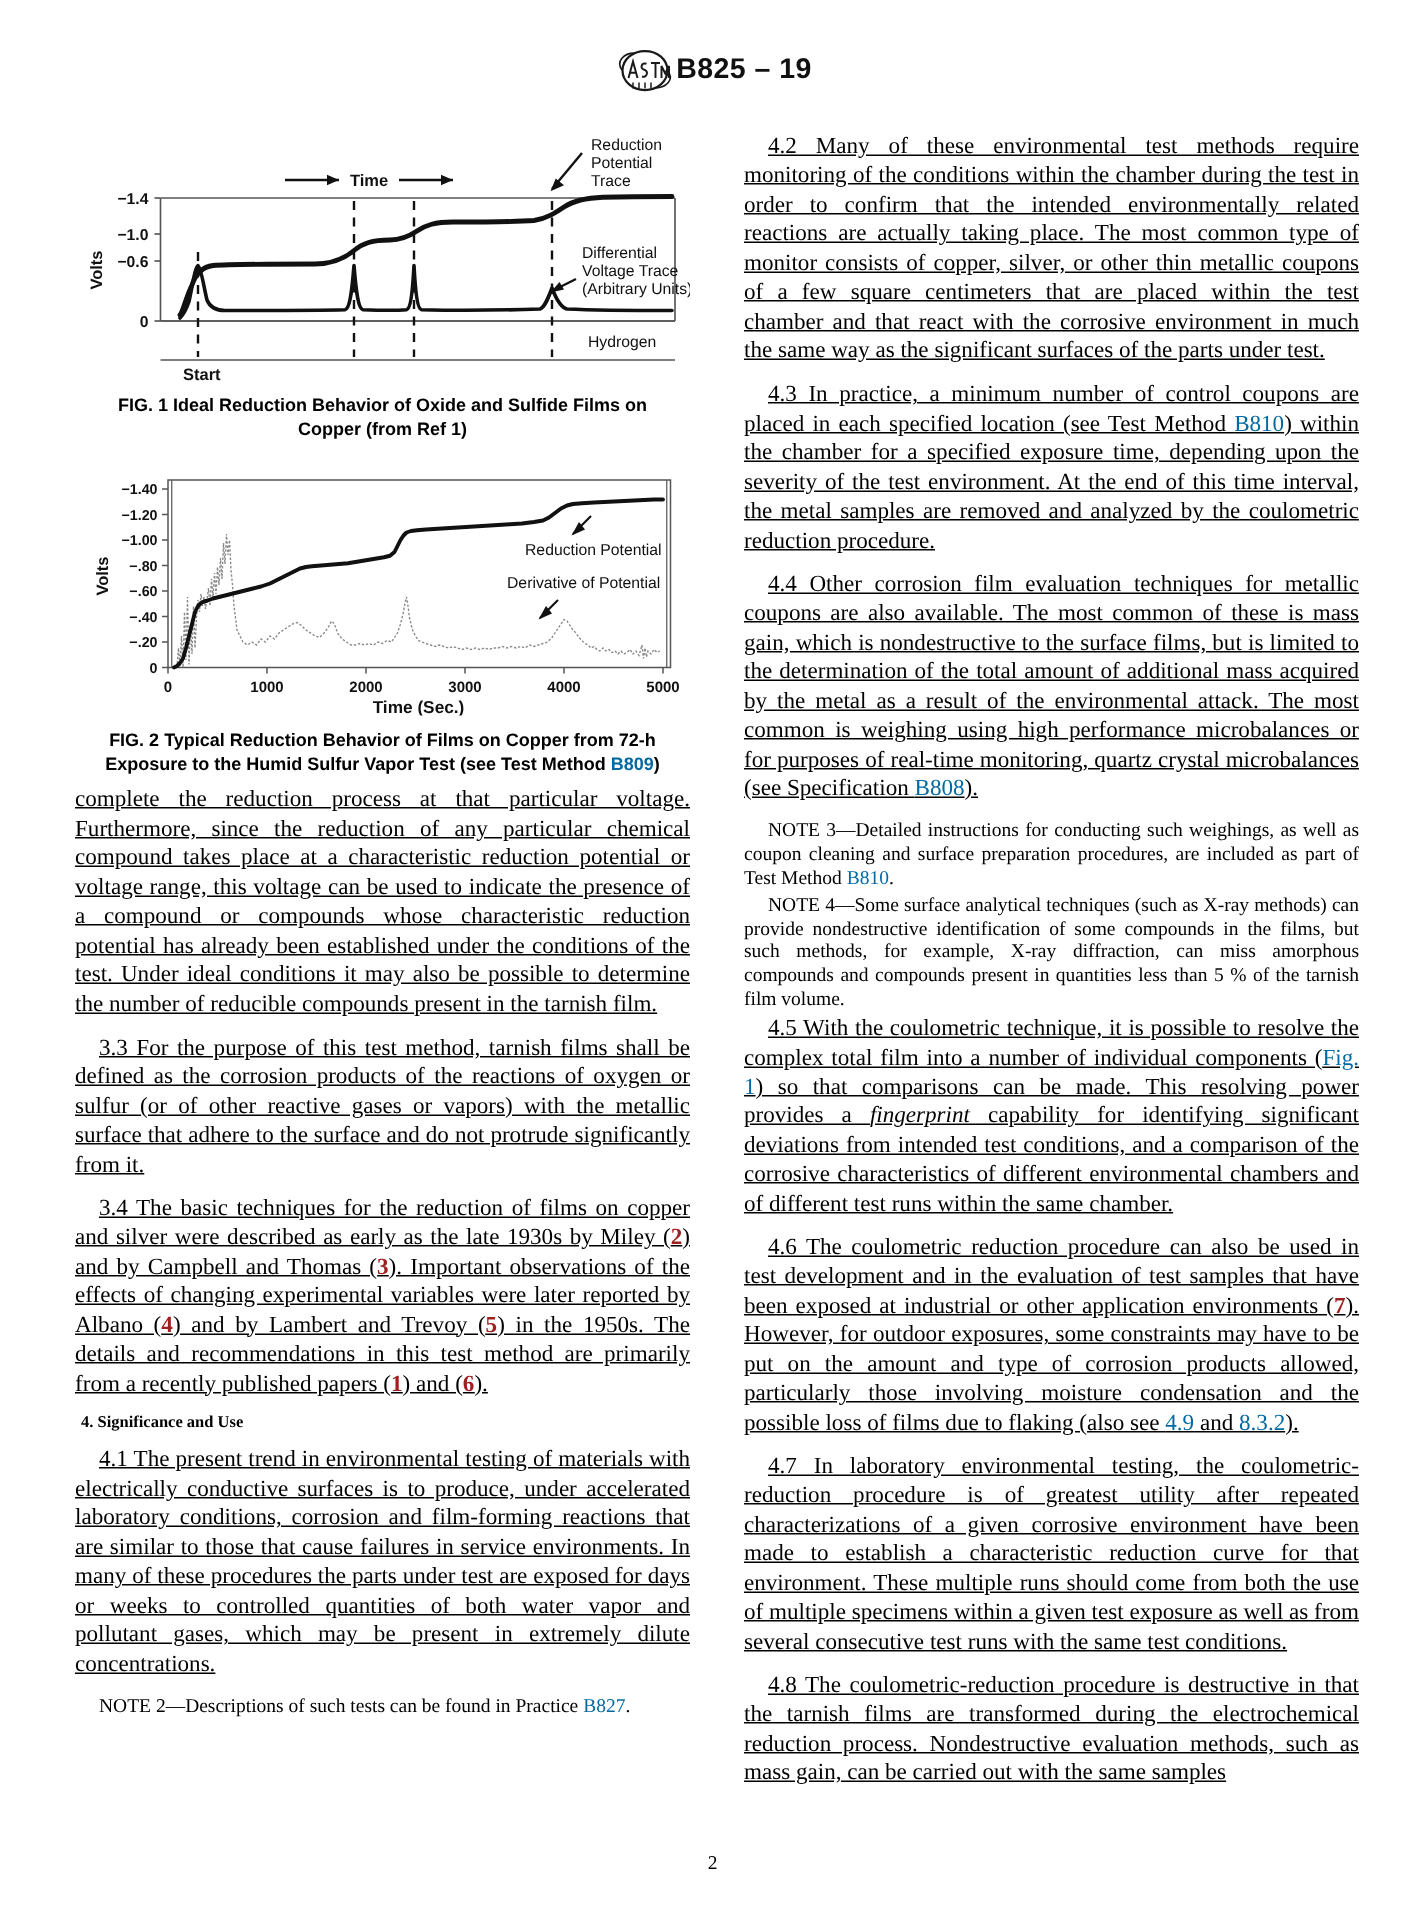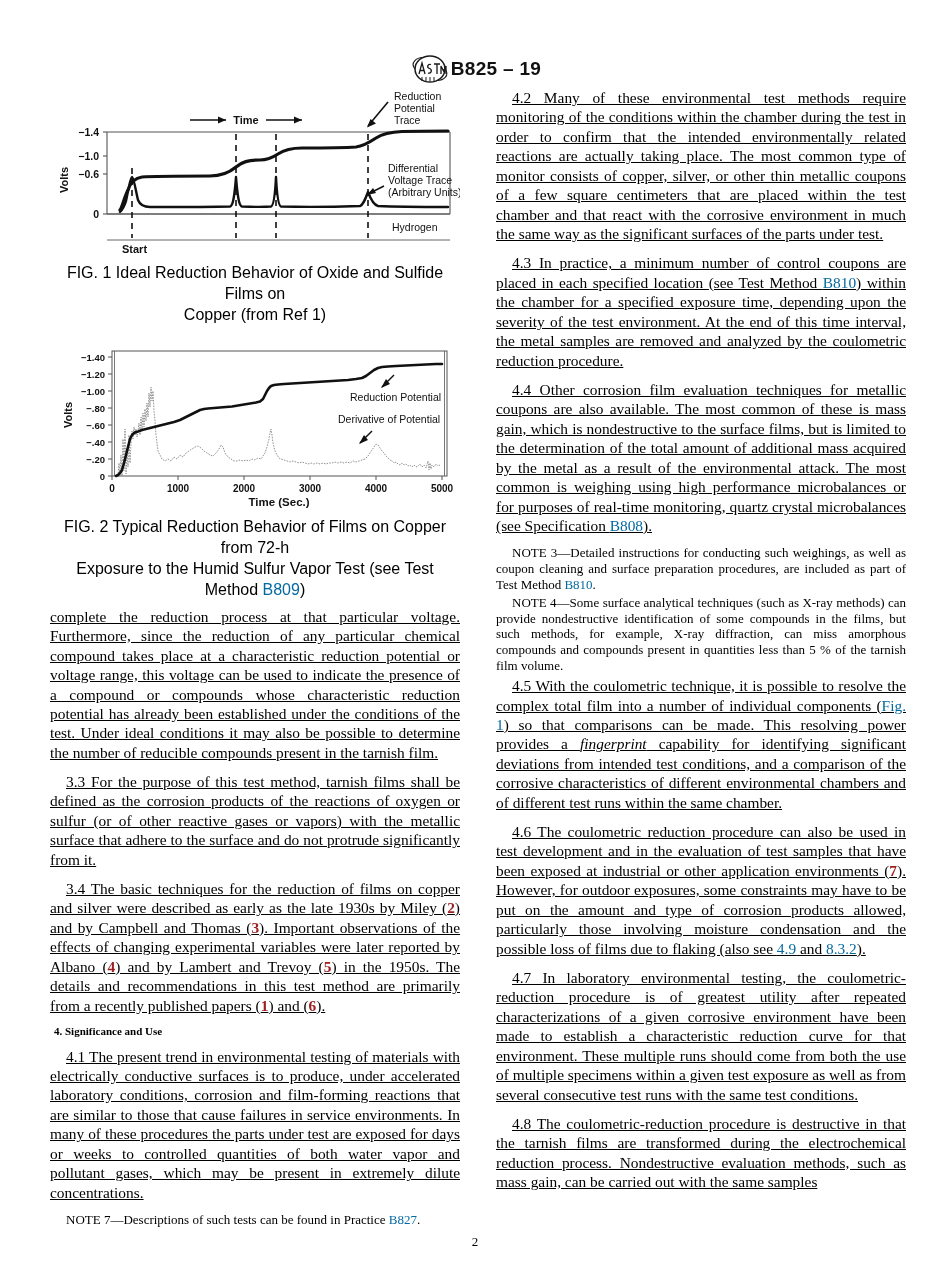--- a/index.html
+++ b/index.html
@@ -19,21 +19,21 @@
     position: relative;
     width: 950px;
     height: 1272px;
     box-sizing: border-box;
     padding: 0;
   }
 
   
   .header {
     position: absolute;
-    top: 54px;
+    top: 32px;
     left: 0;
     width: 950px;
     display: flex;
     align-items: center;
     justify-content: center;
   }
   .astm-logo {
     width: 42px;
     height: 30px;
     display: block;
@@ -109,22 +109,22 @@
     position: relative;
   }
   .fig2-wrap {
     width: 410px;
     height: 165px;
     position: relative;
     margin-top: 18px;
   }
   .fig-caption {
     font-family: "Liberation Sans", sans-serif;
-    font-weight: normal;
-    font-size: 16px;
+    font-weight: bold;
+    font-size: 12px;
     line-height: 1.3;
     text-align: center;
     margin: 7px 0 0 0;
   }
   .fig2-caption {
     margin-top: 9px;
   }
   svg { display: block; }
 
   
@@ -344,21 +344,21 @@
       <div id="left-paras">
           <p class="body cont"><span>complete the reduction process at that particular voltage. Furthermore, since the reduction of any particular chemical compound takes place at a characteristic reduction potential or voltage range, this voltage can be used to indicate the presence of a compound or compounds whose characteristic reduction potential has already been established under the conditions of the test. Under ideal conditions it may also be possible to determine the number of reducible compounds present in the tarnish film.</span></p>
           <p class="body"><span>3.3  For the purpose of this test method, tarnish films shall be defined as the corrosion products of the reactions of oxygen or sulfur (or of other reactive gases or vapors) with the metallic surface that adhere to the surface and do not protrude significantly from it.</span></p>
           <p class="body"><span>3.4  The basic techniques for the reduction of films on copper and silver were described as early as the late 1930s by Miley (</span><span class="refnum">2</span><span>) and by Campbell and Thomas (</span><span class="refnum">3</span><span>). Important observations of the effects of changing experimental variables were later reported by Albano (</span><span class="refnum">4</span><span>) and by Lambert and Trevoy (</span><span class="refnum">5</span><span>) in the 1950s. The details and recommendations in this test method are primarily from a recently published papers (</span><span class="refnum">1</span><span>) and (</span><span class="refnum">6</span><span>).</span></p>
         </div>
       <div class="sec-head">4.  Significance and Use</div>
       <div id="left-paras2">
           <p class="body"><span>4.1  The present trend in environmental testing of materials with electrically conductive surfaces is to produce, under accelerated laboratory conditions, corrosion and film-forming reactions that are similar to those that cause failures in service environments. In many of these procedures the parts under test are exposed for days or weeks to controlled quantities of both water vapor and pollutant gases, which may be present in extremely dilute concentrations.</span></p>
         </div>
       <div id="left-notes">
-          <p class="note"><span class="sc">NOTE</span><span> 7—Descriptions of such tests can be found in Practice </span><span class="ref">B827</span><span>.</span></p>
+          <p class="note"><span class="sc">NOTE</span><span> 2—Descriptions of such tests can be found in Practice </span><span class="ref">B827</span><span>.</span></p>
         </div>
     </div>
 
     <div class="col">
       <div id="right-paras">
           <p class="body"><span>4.2  Many of these environmental test methods require monitoring of the conditions within the chamber during the test in order to confirm that the intended environmentally related reactions are actually taking place. The most common type of monitor consists of copper, silver, or other thin metallic coupons of a few square centimeters that are placed within the test chamber and that react with the corrosive environment in much the same way as the significant surfaces of the parts under test.</span></p>
           <p class="body"><span>4.3  In practice, a minimum number of control coupons are placed in each specified location (see Test Method </span><span class="ref">B810</span><span>) within the chamber for a specified exposure time, depending upon the severity of the test environment. At the end of this time interval, the metal samples are removed and analyzed by the coulometric reduction procedure.</span></p>
           <p class="body"><span>4.4  Other corrosion film evaluation techniques for metallic coupons are also available. The most common of these is mass gain, which is nondestructive to the surface films, but is limited to the determination of the total amount of additional mass acquired by the metal as a result of the environmental attack. The most common is weighing using high performance microbalances or for purposes of real-time monitoring, quartz crystal microbalances (see Specification </span><span class="ref">B808</span><span>).</span></p>
         </div>
       <div id="right-notes">

